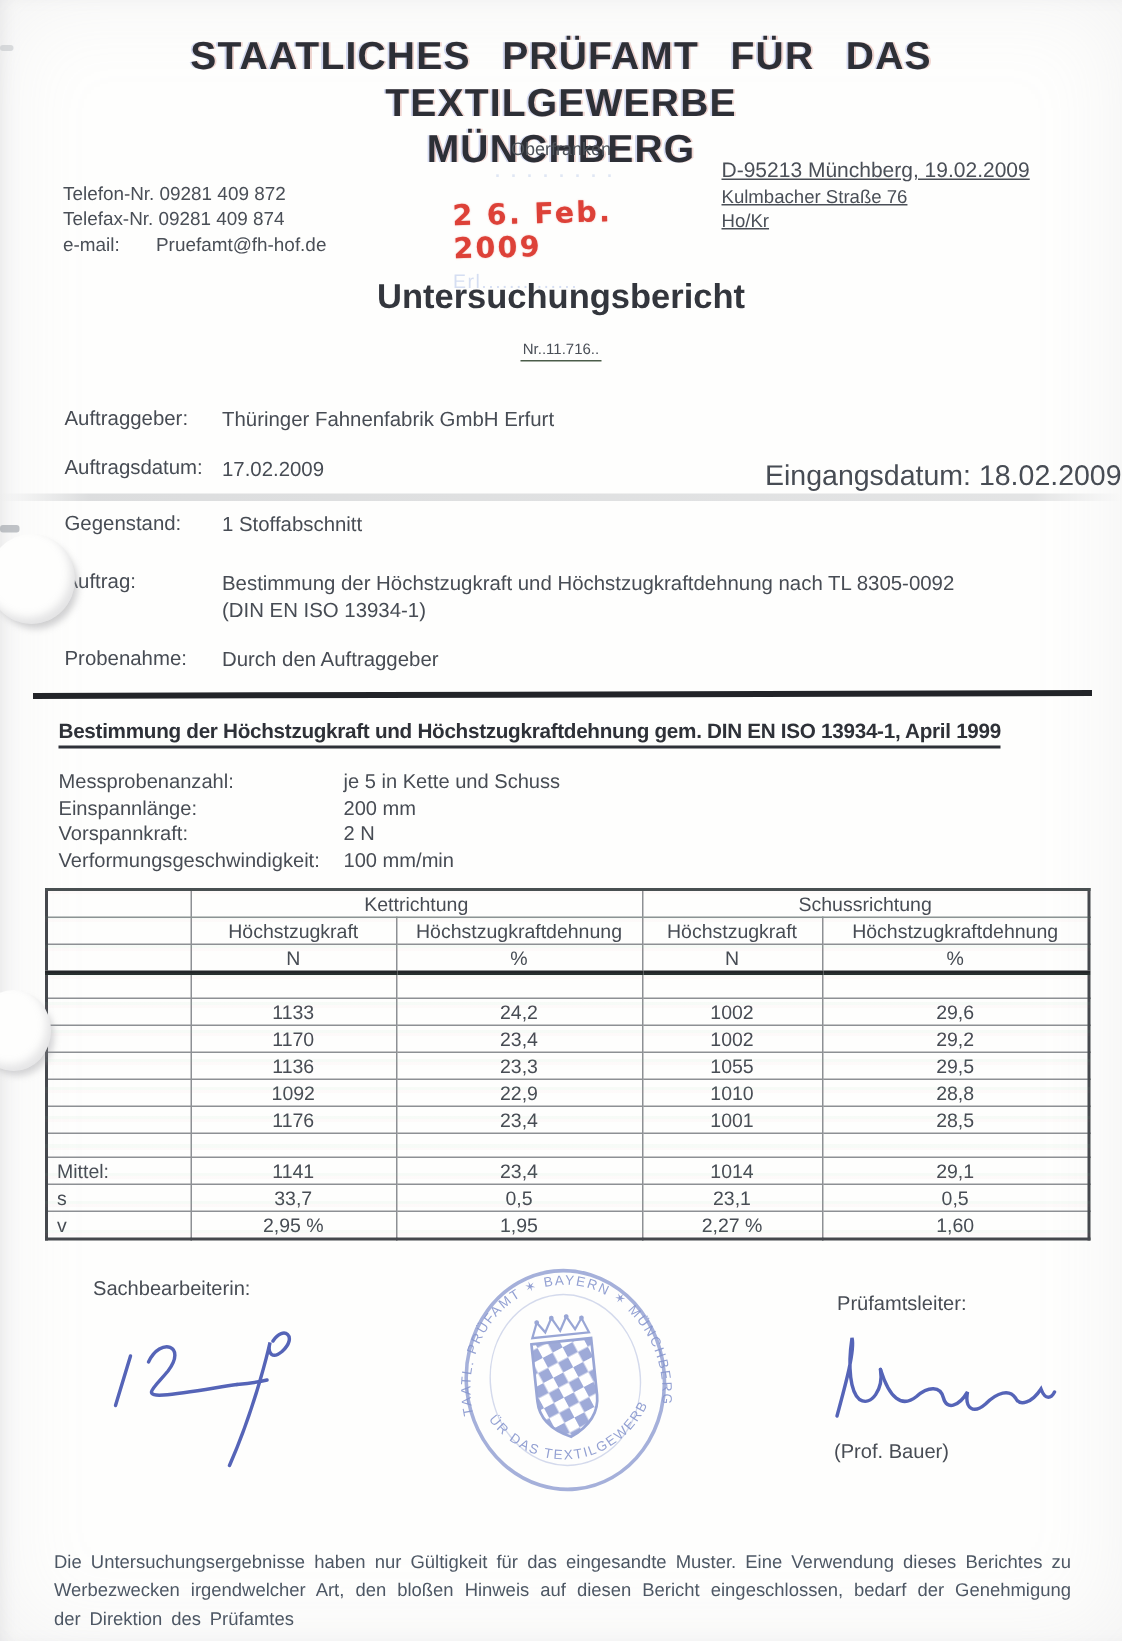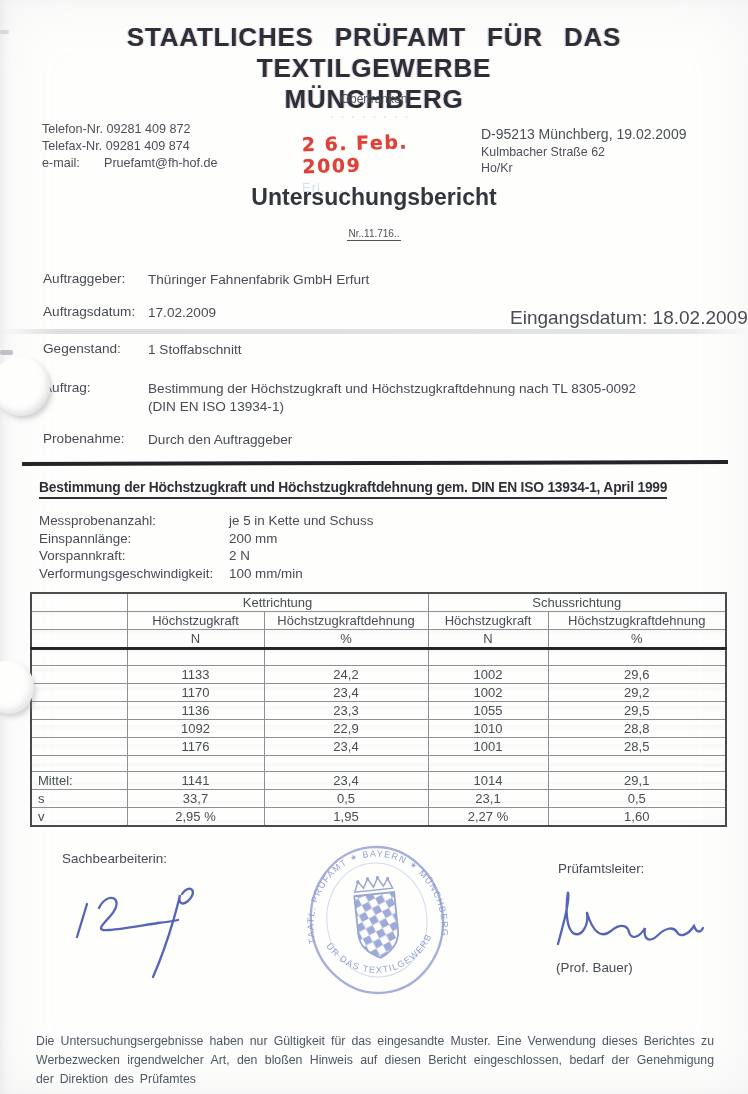--- a/index.html
+++ b/index.html
@@ -11,21 +11,21 @@
     font-weight:bold;font-size:26px;line-height:31px;color:#2d2f36;letter-spacing:.8px;word-spacing:13px;
     text-shadow:1.2px 0 0 rgba(190,70,50,.22), -1.2px 0 0 rgba(70,90,200,.22);}
   .region{position:absolute;top:92px;left:0;width:748px;text-align:center;font-size:12px;color:#4c5158;}
   .contact{position:absolute;top:121px;left:42px;font-size:12.6px;line-height:17px;color:#4a4f57;}
   .contact .email-label{display:inline-block;width:62px;}
   .date-stamp{position:absolute;top:131px;left:302px;width:170px;color:#dd4138;font-weight:bold;
     font-size:19px;letter-spacing:1.5px;transform:rotate(-1.5deg);font-family:"DejaVu Sans",sans-serif;
     text-shadow:0 0 1px rgba(221,65,56,.55);}
   .ghost-a{position:absolute;top:107px;left:330px;font-size:12px;color:rgba(120,150,215,.22);letter-spacing:2px;font-weight:bold;}
   .ghost-b{position:absolute;top:180px;left:302px;font-size:13px;color:rgba(120,150,220,.30);letter-spacing:1px;}
-  .addr{position:absolute;top:125px;left:481px;font-size:12.4px;line-height:16px;color:#4a4f57;}
+  .addr{position:absolute;top:104px;left:481px;font-size:12.4px;line-height:16px;color:#4a4f57;text-decoration:underline;}
   .addr .addr-main{font-size:14px;line-height:19px;}
   .doc-title{position:absolute;top:184px;left:0;width:748px;text-align:center;font-weight:bold;font-size:23px;color:#33363d;}
   .doc-number{position:absolute;top:228px;left:0;width:748px;text-align:center;font-size:10px;color:#4a4f57;}
   .doc-number span{border-bottom:1.6px solid #4a5c49;padding:0 2px 1px 2px;}
   
   .frow{position:absolute;font-size:13.6px;color:#474c54;}
   .frow .lbl{position:absolute;left:0;top:0;width:105px;}
   .frow .val{position:absolute;left:105px;top:0;width:560px;line-height:18px;}
   .f1{top:271px;left:43px;width:660px;height:18px;}
   .f2{top:304px;left:43px;width:660px;height:18px;}
@@ -89,21 +89,21 @@
     <div>Telefax-Nr. 09281 409 874</div>
     <div><span class="email-label">e-mail:</span><span>Pruefamt@fh-hof.de</span></div>
   </div>
 
   <div class="ghost-a">. . . . . . . .</div>
   <div class="date-stamp">2 6. Feb. 2009</div>
   <div class="ghost-b">Erl..............</div>
 
   <div class="addr">
     <div class="addr-main">D-95213 Münchberg, 19.02.2009</div>
-    <div>Kulmbacher Straße 62</div>
+    <div>Kulmbacher Straße 76</div>
     <div>Ho/Kr</div>
   </div>
 
   <div class="doc-title">Untersuchungsbericht</div>
   <div class="doc-number"><span>Nr..11.716..</span></div>
 
   <div class="frow f1">
     <span class="lbl">Auftraggeber:</span>
     <span class="val">Thüringer Fahnenfabrik GmbH  Erfurt</span>
   </div>

